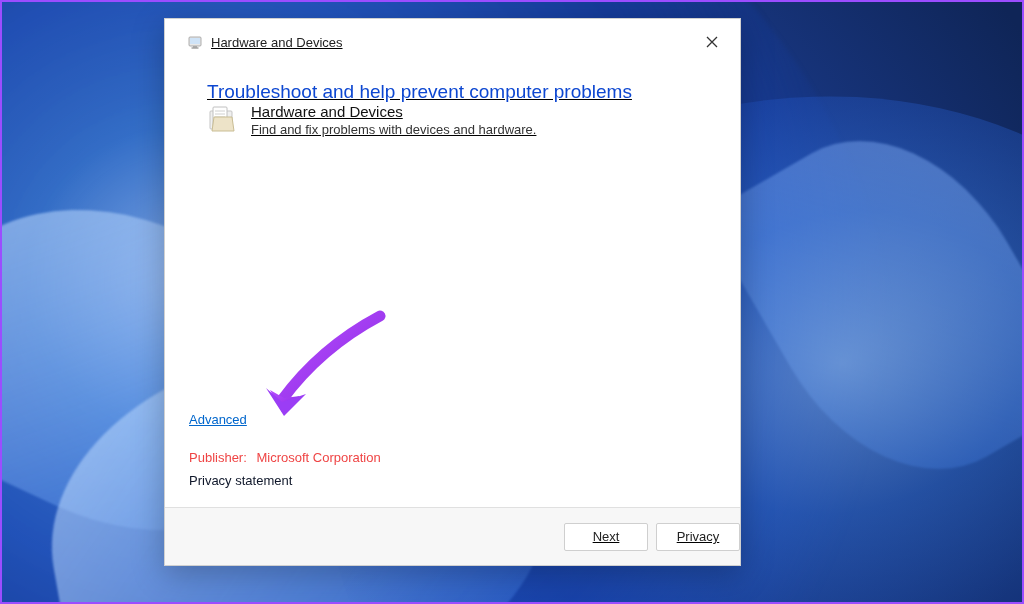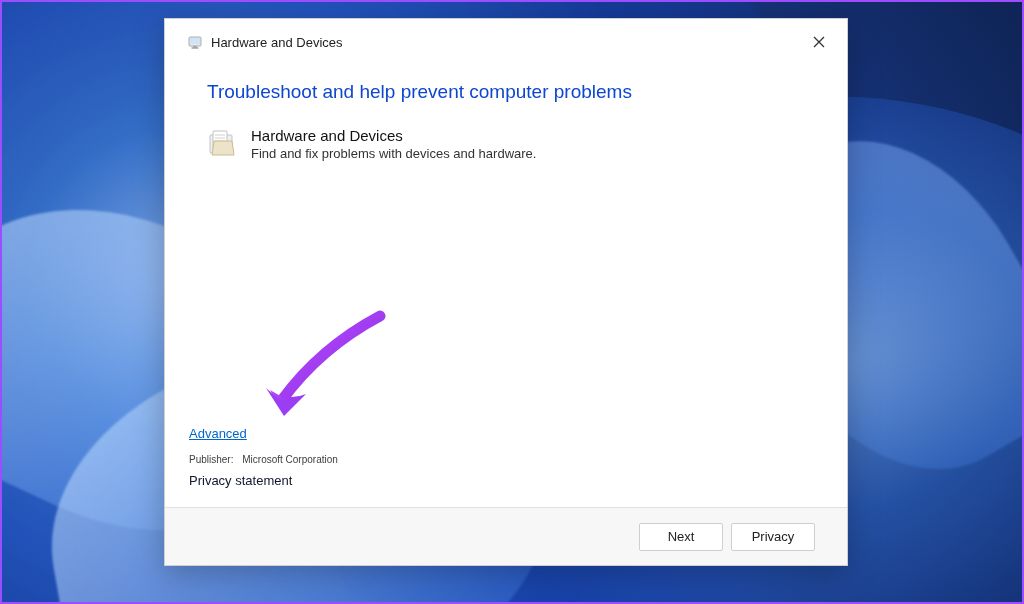--- a/index.html
+++ b/index.html
@@ -72,27 +72,28 @@
       inset: 0;
       border: 2px solid #9b4dff;
       pointer-events: none;
       z-index: 100;
     }
 
     .dialog {
       position: absolute;
       left: 164px;
       top: 18px;
-      width: 684px;
+      width: 577px;
       height: 548px;
       background: #ffffff;
       border: 1px solid #d0d0d0;
       box-shadow: 0 8px 30px rgba(0,0,0,0.25);
       display: flex;
       flex-direction: column;
+      text-decoration: underline;
     }
     .titlebar {
       height: 46px;
       display: flex;
       align-items: center;
       justify-content: space-between;
       padding: 0 12px 0 22px;
     }
     .title-left {
       display: flex;
@@ -120,21 +121,20 @@
 
     .content {
       flex: 1;
       padding: 16px 40px 0 42px;
       position: relative;
     }
     .heading {
       color: #0d47d1;
       font-size: 19px;
       font-weight: 400;
-      margin-bottom: 24px;
     }
     .troubleshooter-row {
       display: flex;
       align-items: flex-start;
       gap: 12px;
     }
     .ts-icon {
       width: 32px;
       height: 32px;
       flex-shrink: 0;
@@ -156,42 +156,42 @@
       bottom: 18px;
     }
     .link {
       color: #0066cc;
       text-decoration: underline;
       font-size: 13px;
       cursor: pointer;
       display: inline-block;
     }
     .publisher-row {
-      margin-top: 12px;
-      font-size: 10px;
-      color: #404040;
+      margin-top: 22px;
+      font-size: 13px;
+      color: #ef4444;
     }
     .publisher-row .label { margin-right: 6px; }
     .privacy-link {
       margin-top: 8px;
       color: #0f172a;
       font-size: 13px;
       cursor: pointer;
       display: inline-block;
     }
 
     .footer {
       height: 58px;
       border-top: 1px solid #e0e0e0;
       background: #f7f7f7;
       display: flex;
       align-items: center;
       justify-content: flex-end;
       gap: 8px;
-      padding: 0 32px;
+      padding: 0 0;
     }
     .btn {
       min-width: 84px;
       height: 28px;
       background: #ffffff;
       border: 1px solid #cfcfcf;
       font-size: 13px;
       color: #222;
       cursor: pointer;
       border-radius: 2px;

